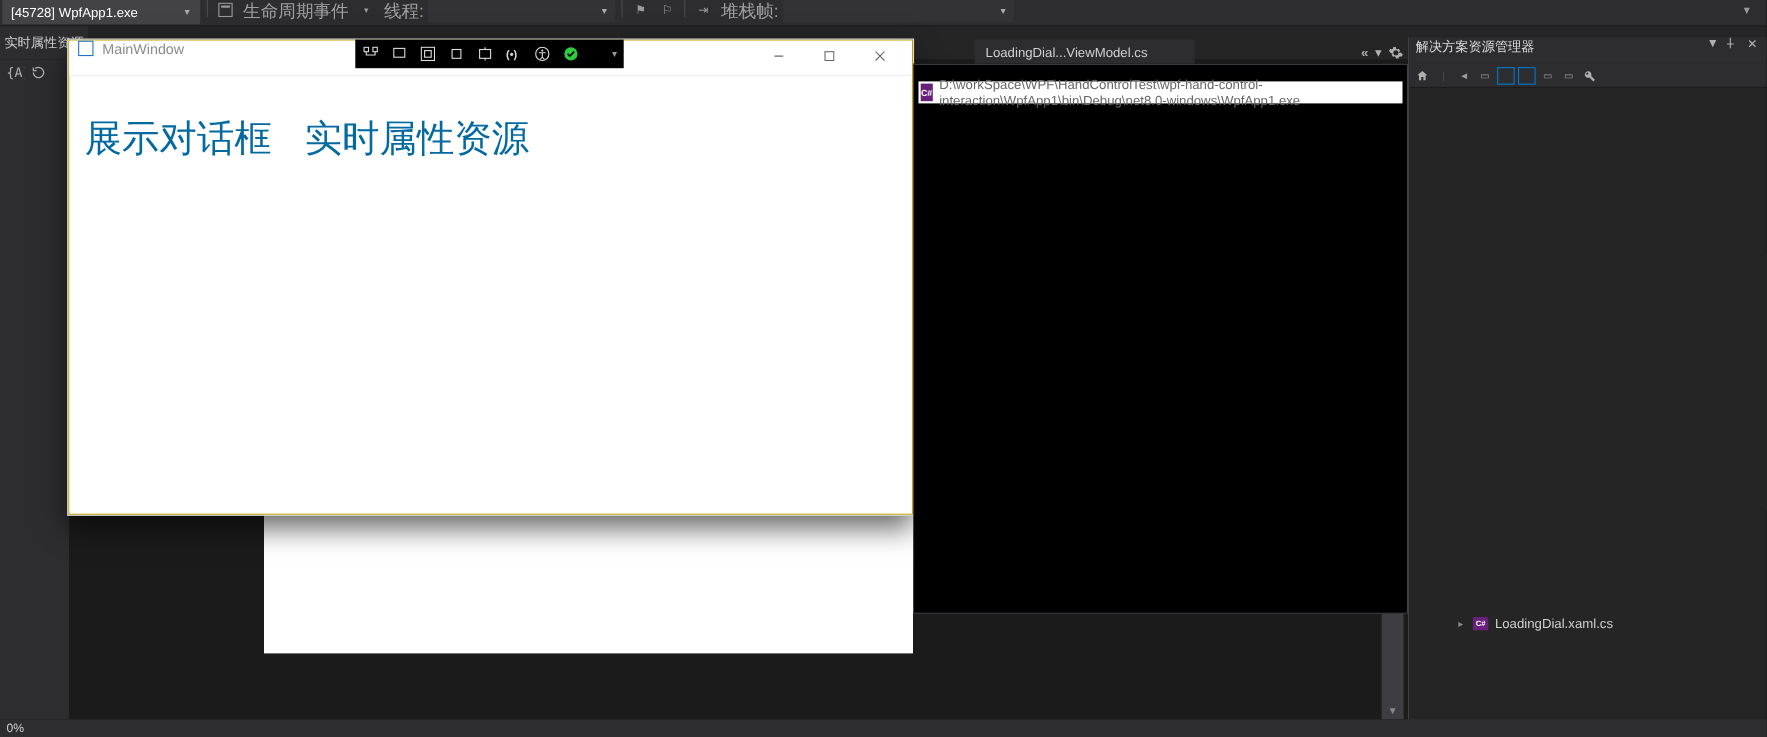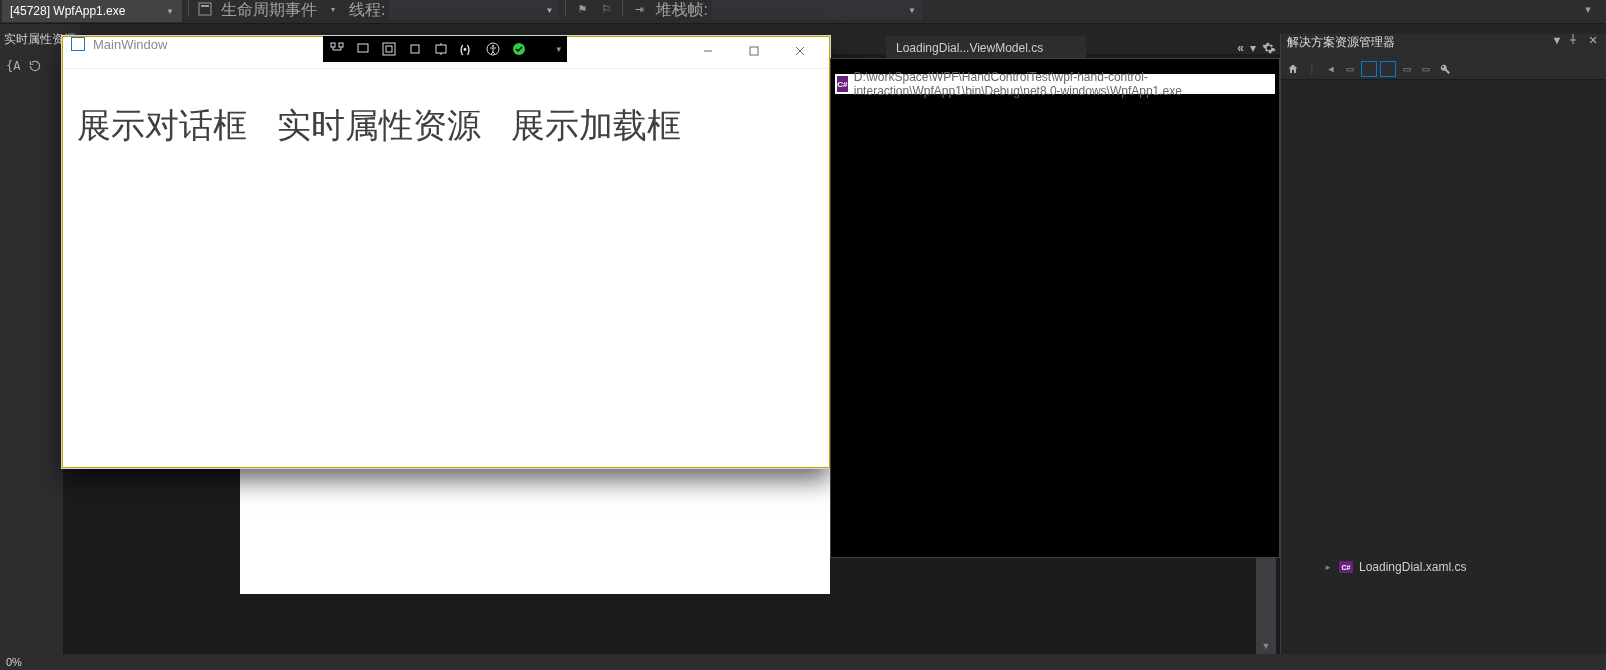--- a/index.html
+++ b/index.html
@@ -292,21 +292,21 @@
     color: #6b6b6b;
     font-size: 12px;
   }
   .app-body {
     padding: 34px 14px;
     display: flex;
     gap: 30px;
   }
   .app-body .big-btn {
     font-size: 34px;
-    color: #404040;
+    color: #0369a1;
     font-family: Liberation Mono, monospace;
     font-weight: 400;
     white-space: nowrap;
   }
 
   
   .diag-bar {
     position: absolute;
     top: 36px;
     left: 323px;
@@ -520,21 +520,20 @@
       <div class="cbtn">
         <svg width="10" height="10" viewBox="0 0 10 10">
             <path d="M1 1l8 8M9 1l-8 8" stroke="#6b6b6b" stroke-width="1"></path>
           </svg>
       </div>
     </div>
   </div>
   <div class="app-body">
     <span class="big-btn">展示对话框</span>
     <span class="big-btn">实时属性资源</span>
-    <span class="big-btn">展示加载框</span>
   </div>
 </div>
 
 <div class="diag-bar">
   <span class="dicon">
     <svg width="14" height="14" viewBox="0 0 14 14">
         <rect x="1" y="1" width="4" height="4" fill="none" stroke="#ddd"></rect>
         <rect x="9" y="1" width="4" height="4" fill="none" stroke="#ddd"></rect>
         <path d="M3 5v3h8V5" stroke="#ddd" fill="none"></path>
       </svg>

